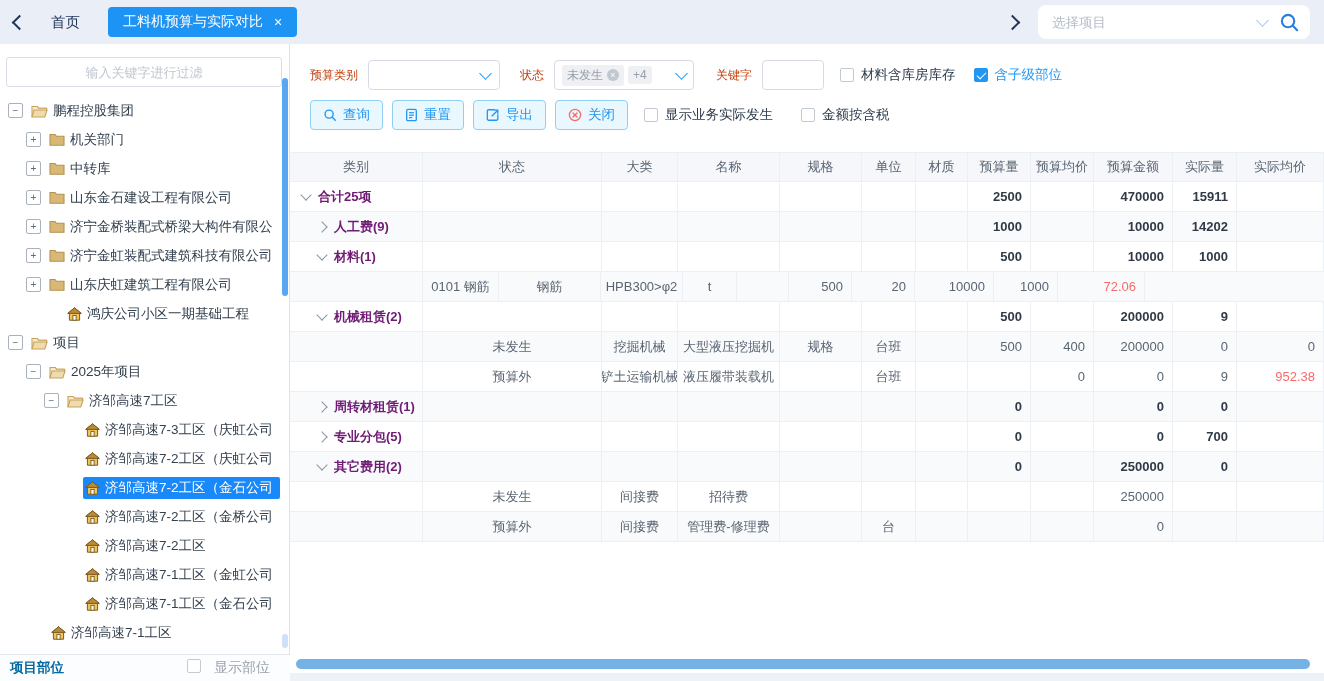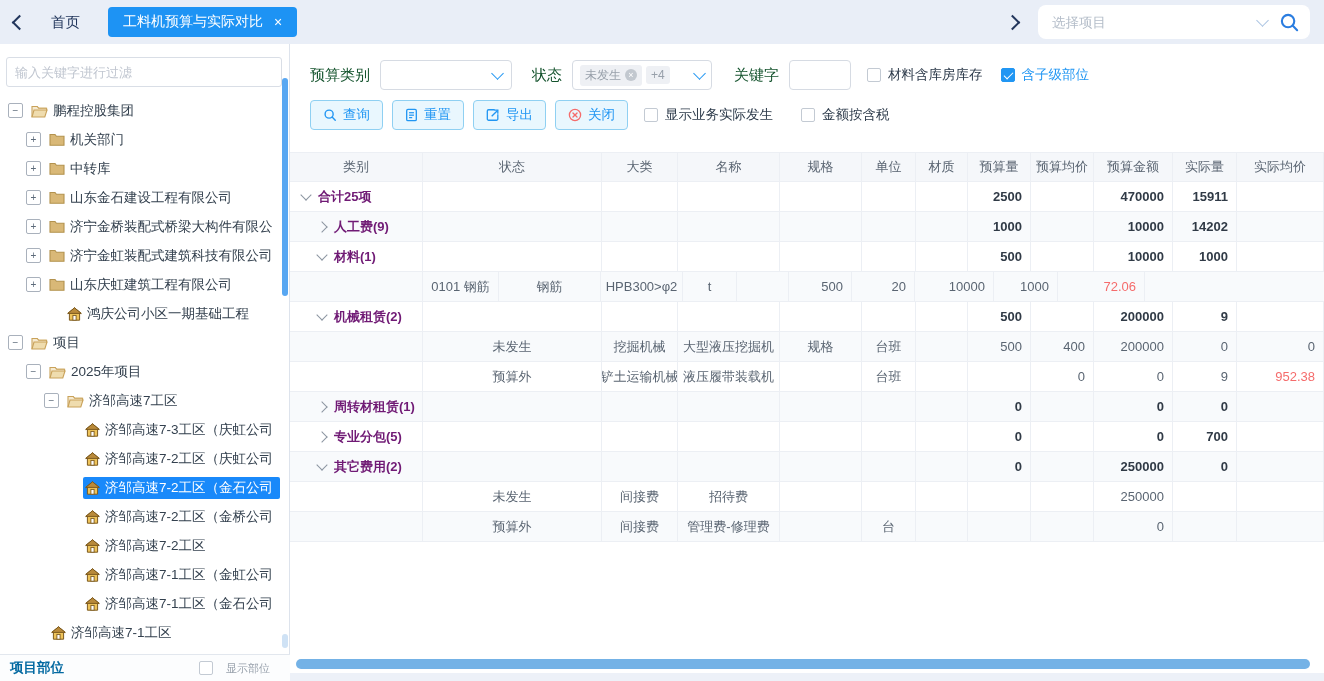--- a/index.html
+++ b/index.html
@@ -18,47 +18,47 @@
   .proj-select{width:272px;height:34px;background:#fff;border-radius:8px;display:flex;align-items:center;
        padding:0 10px 0 12px;box-sizing:border-box;}
   .proj-select input{border:none;outline:none;flex:1;font-size:13.5px;min-width:0;background:transparent;}
   .proj-select input::placeholder{color:#b4bdc9;}
   .sel-chev{width:8px;height:8px;border-right:1.6px solid #a9c3e2;border-bottom:1.6px solid #a9c3e2;
        transform:rotate(45deg);margin:-3px 12px 0 6px;flex:none;}
   
   .sidebar{position:absolute;left:0;top:44px;width:290px;bottom:27px;background:#fff;
        border-right:1px solid #dde3ec;box-sizing:border-box;overflow:hidden;}
   .filter-input{display:block;width:276px;height:30px;margin:13px 6px 4px 6px;border:1px solid #d9dee6;
-       border-radius:3px;box-sizing:border-box;padding:0 8px;font-size:13px;outline:none;}
+       border-radius:3px;box-sizing:border-box;padding:0 8px;font-size:13px;outline:none;text-align:center;}
   .filter-input::placeholder{color:#c0c6d0;}
   .tree{position:absolute;top:52px;left:0;right:9px;bottom:0;overflow:hidden;font-size:13.5px;color:#33404e;}
   .tree-node{height:29px;display:flex;align-items:center;cursor:pointer;white-space:nowrap;}
   .exp{width:13px;height:13px;border:1px solid #a9b1bc;border-radius:2px;background:#fff;flex:none;
        display:flex;align-items:center;justify-content:center;font-size:10px;line-height:1;color:#5d6b7a;margin-right:6px;}
   .exp.hidden{visibility:hidden;}
   .node-body{display:flex;align-items:center;gap:5px;padding:2px 6px 2px 2px;border-radius:2px;flex:1;min-width:0;overflow:hidden;}
   .tree-node.selected .node-body{background:#1989fa;color:#fff;}
   .tree-ic{flex:none;display:flex;}
   .vscroll{position:absolute;right:1px;top:34px;width:6px;height:218px;background:#58a7f2;border-radius:3px;cursor:pointer;}
   .vscroll2{position:absolute;right:1px;bottom:6px;width:6px;height:14px;background:#cfe2f5;border-radius:3px;cursor:pointer;}
   .side-footer{position:absolute;left:0;bottom:0;width:290px;height:27px;background:#fcfdfe;border-top:1px solid #e2e7ee;
        box-sizing:border-box;display:flex;align-items:center;justify-content:space-between;padding:0 20px 0 10px;}
   .side-footer .title{font-weight:bold;font-size:13.5px;color:#0369a1;}
-  .side-footer .chk-wrap{display:flex;align-items:flex-start;gap:13px;color:#98a1ac;font-size:11px;cursor:pointer;}
+  .side-footer .chk-wrap{display:flex;align-items:flex-start;gap:13px;color:#98a1ac;font-size:14px;cursor:pointer;}
   
   .chk{width:14px;height:14px;border:1px solid #c3cad3;border-radius:2px;background:#fff;flex:none;box-sizing:border-box;position:relative;cursor:pointer;}
   .chk.checked{background:#2196f3;border-color:#2196f3;}
   .chk.checked::after{content:'';position:absolute;left:4px;top:1px;width:4px;height:8px;
        border-right:1.6px solid #fff;border-bottom:1.6px solid #fff;transform:rotate(45deg);}
   
   .main{position:absolute;left:290px;top:44px;right:0;bottom:0;background:#fff;}
   .f-row{position:absolute;left:20px;display:flex;align-items:center;}
   .f-row1{top:16px;height:30px;}
   .f-row2{top:57px;height:28px;}
-  .f-label{font-size:15px;color:#14532d;margin-right:10px;}
+  .f-label{font-size:12px;color:#c2410c;margin-right:10px;}
   .select{border:1px solid #d6dbe3;border-radius:4px;height:30px;background:#fff;display:flex;align-items:center;
        box-sizing:border-box;padding:0 9px;cursor:pointer;}
   .select .blue-chev{width:8px;height:8px;border-right:1.7px solid #2196f3;border-bottom:1.7px solid #2196f3;
        transform:rotate(45deg);margin-top:-3px;margin-left:auto;}
   .tag{background:#eef0f4;color:#98a0aa;font-size:12px;border-radius:3px;padding:2px 5px;display:flex;
        align-items:center;gap:4px;margin-right:4px;white-space:nowrap;}
   .tag-close{width:12px;height:12px;border-radius:50%;background:#c2c8cf;color:#fff;font-size:9px;line-height:12px;
        text-align:center;cursor:pointer;}
   .kw-input{width:62px;height:30px;border:1px solid #d6dbe3;border-radius:4px;box-sizing:border-box;outline:none;padding:0 6px;}
   .chk-item{display:flex;align-items:center;gap:7px;font-size:13.5px;color:#2c3a4a;cursor:pointer;}

